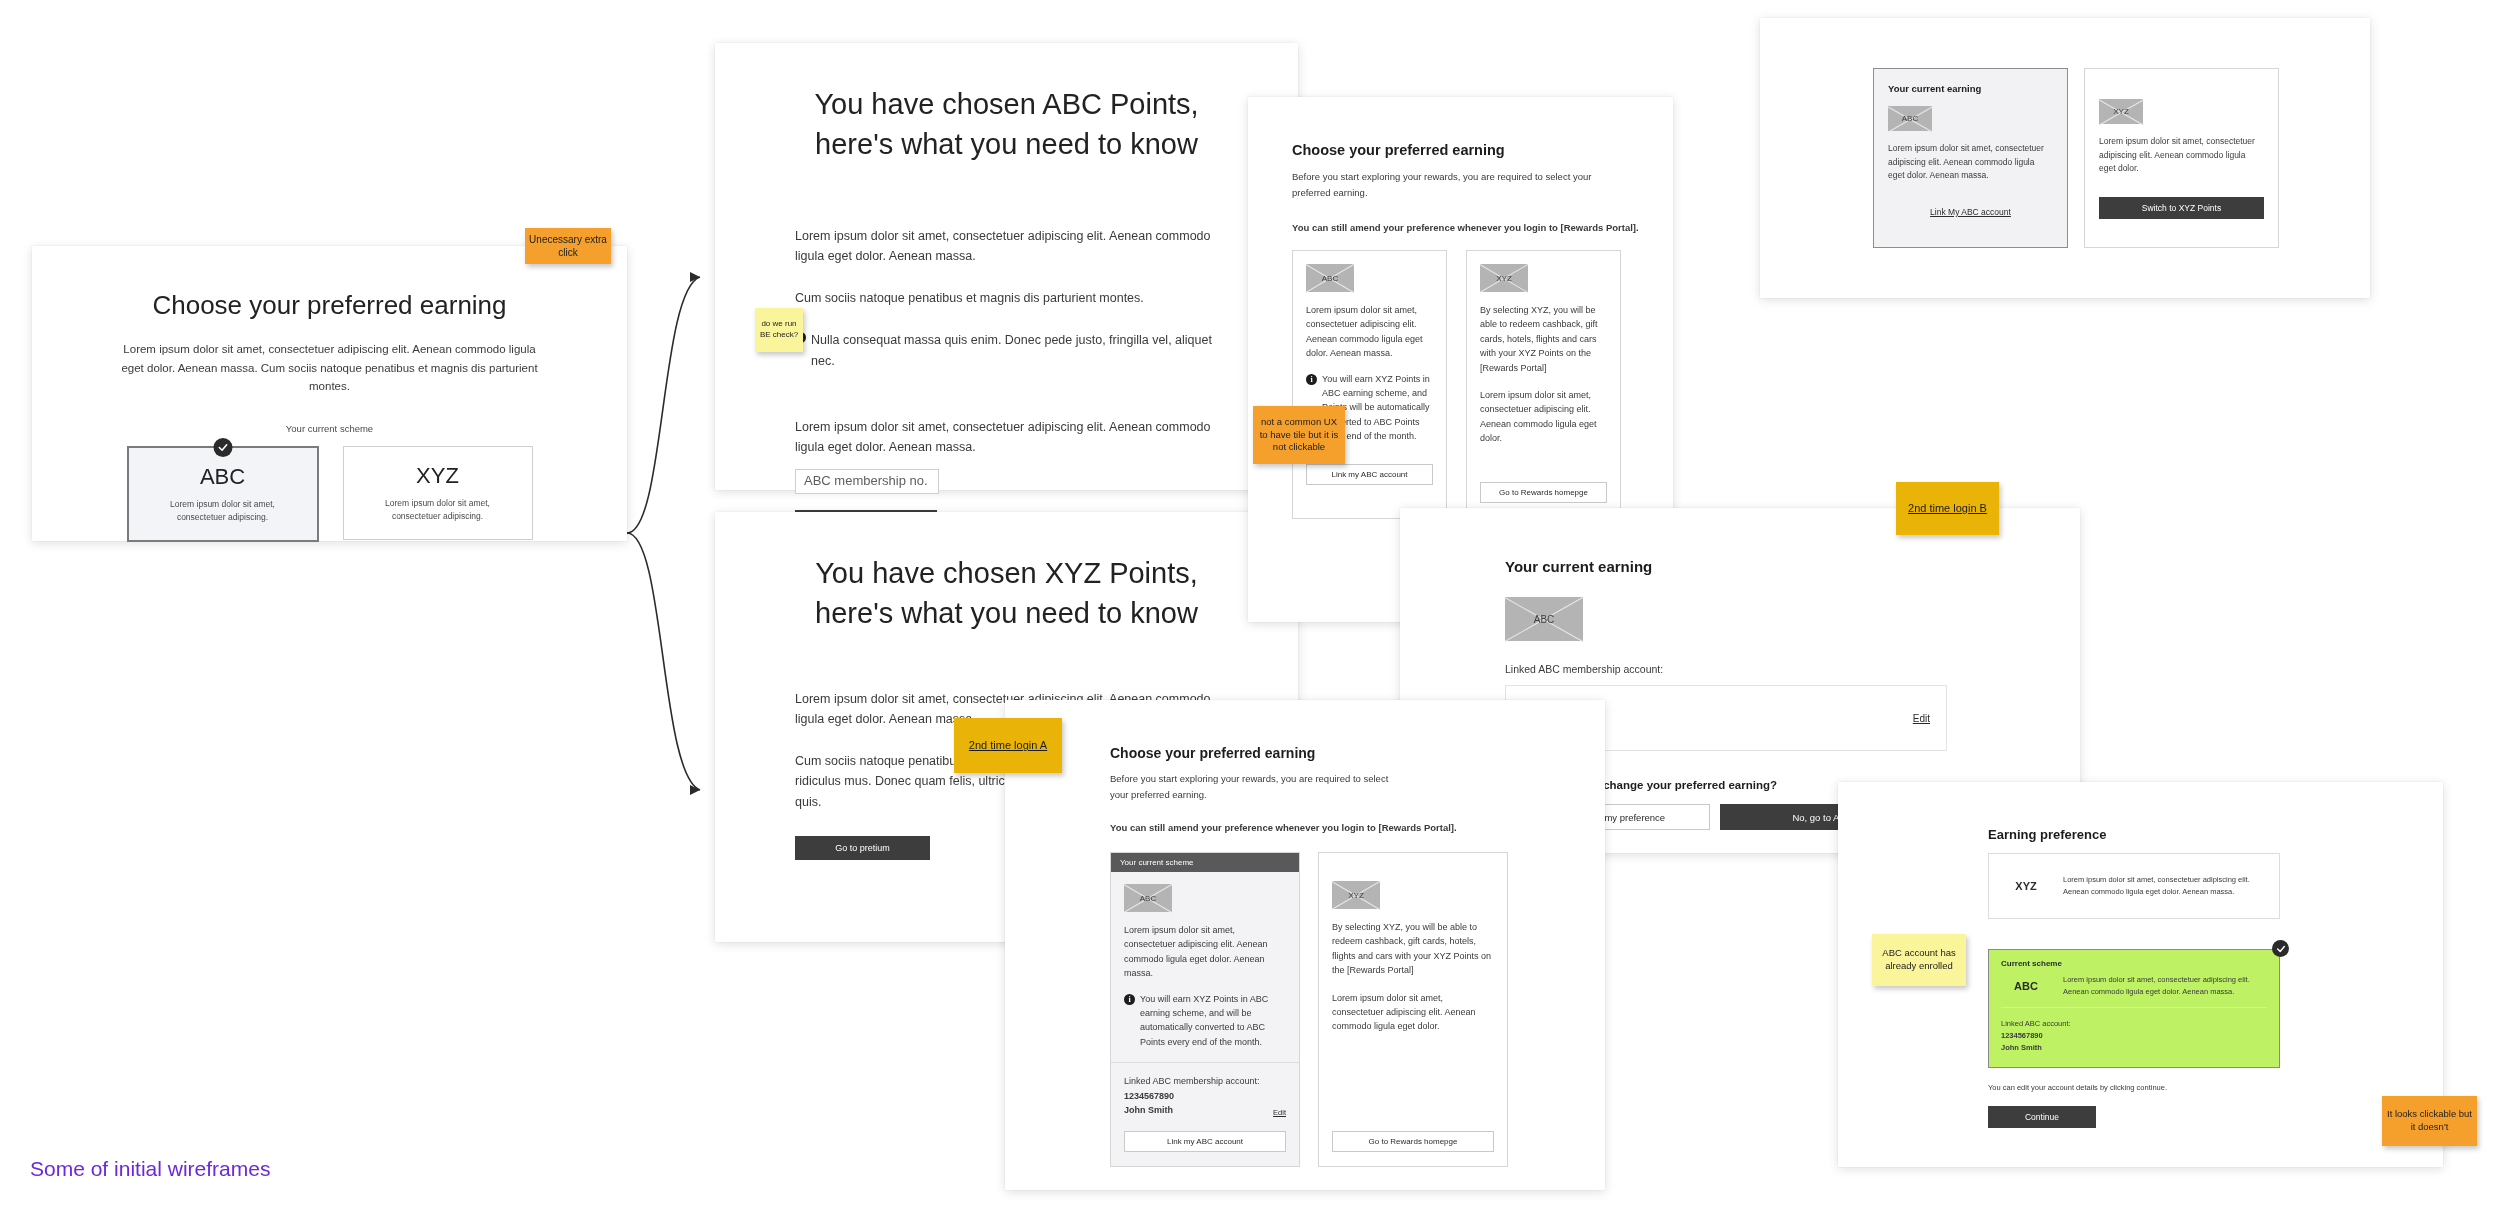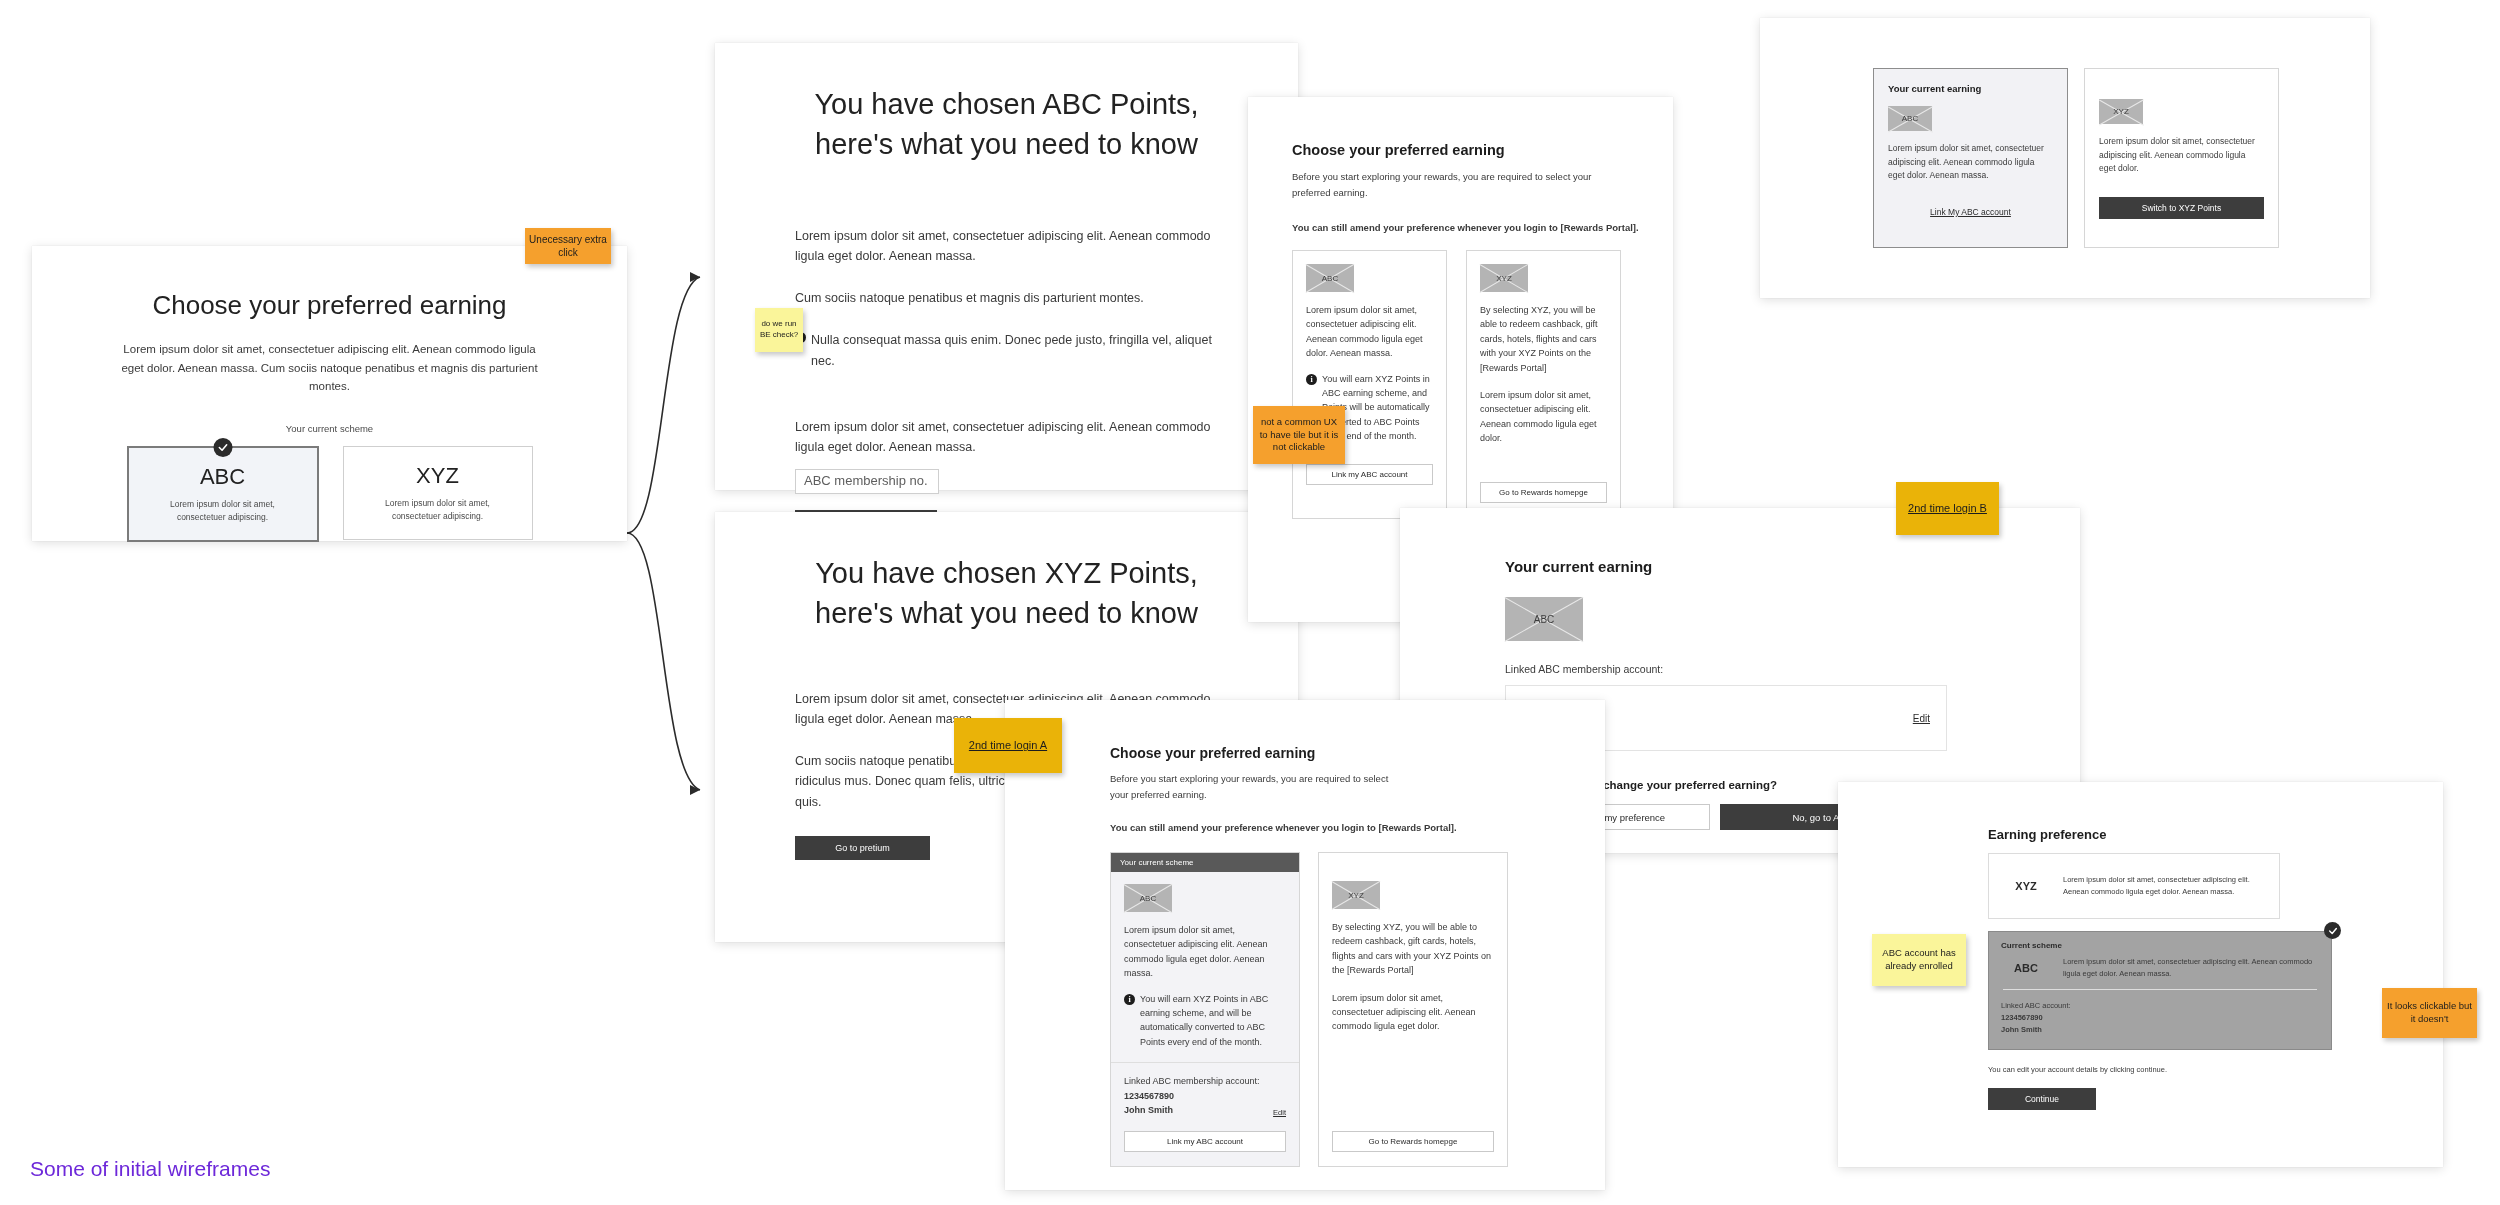--- a/index.html
+++ b/index.html
@@ -277,21 +277,21 @@
 
   <div class="card" style="left:1838px;top:782px;width:605px;height:385px;">
     <div class="h-md" style="margin:45px 0 0 150px;font-size:13px;">Earning preference</div>
 
     <div style="margin:11px 0 0 150px;width:292px;height:66px;border:1px solid #dcdcdc;background:#fff;
                 display:flex;align-items:center;box-sizing:border-box;">
       <div class="bold" style="width:74px;text-align:center;font-size:11px;">XYZ</div>
       <div class="body-xs" style="flex:1;padding-right:14px;font-size:7.5px;line-height:1.55;">Lorem ipsum dolor sit amet, consectetuer adipiscing elit. Aenean commodo ligula eget dolor. Aenean massa.</div>
     </div>
 
-    <div style="margin:12px 0 0 150px;width:344px;border:1.5px solid #8a8a8a;background:#a3a3a3;
+    <div style="margin:30px 0 0 150px;width:292px;border:1.5px solid #8a8a8a;background:#bef264;
                 box-sizing:border-box;position:relative;">
       <div class="check" style="top:-10px;right:-10px;width:17px;height:17px;">
         <svg width="10" height="10" viewBox="0 0 24 24" fill="none" stroke="#fff" stroke-width="3.4" stroke-linecap="round" stroke-linejoin="round">
             <polyline points="4,12 10,18 20,6"></polyline>
           </svg>
       </div>
       <div class="bold" style="font-size:8px;padding:9px 0 0 12px;">Current scheme</div>
       <div style="display:flex;align-items:center;padding:6px 0 10px;">
         <div class="bold" style="width:74px;text-align:center;font-size:11px;">ABC</div>
         <div class="body-xs" style="flex:1;padding-right:14px;font-size:7.5px;line-height:1.55;">Lorem ipsum dolor sit amet, consectetuer adipiscing elit. Aenean commodo ligula eget dolor. Aenean massa.</div>
@@ -314,17 +314,17 @@
   <div class="sticky yellow" style="left:755px;top:308px;width:48px;height:44px;font-size:8px;padding:2px 4px;box-sizing:border-box;">do we run BE check?</div>
 
   <div class="sticky orange" style="left:1253px;top:406px;width:92px;height:58px;font-size:9.5px;padding:2px 5px;box-sizing:border-box;">not a common UX to have tile but it is not clickable</div>
 
   <div class="sticky green" style="left:954px;top:718px;width:108px;height:55px;font-size:11px;padding:2px 5px;box-sizing:border-box;">2nd time login A</div>
 
   <div class="sticky green" style="left:1896px;top:482px;width:103px;height:53px;font-size:11px;padding:2px 5px;box-sizing:border-box;">2nd time login B</div>
 
   <div class="sticky yellow" style="left:1872px;top:934px;width:94px;height:52px;font-size:9.5px;padding:2px 5px;box-sizing:border-box;">ABC account has already enrolled</div>
 
-  <div class="sticky orange" style="left:2382px;top:988px;width:95px;height:50px;font-size:9.5px;padding:2px 5px;box-sizing:border-box;">It looks clickable but it doesn't</div>
+  <div class="sticky orange" style="left:2382px;top:1096px;width:95px;height:50px;font-size:9.5px;padding:2px 5px;box-sizing:border-box;">It looks clickable but it doesn't</div>
 
   <div class="caption">Some of initial wireframes</div>
 
 </div>
 
 </body></html>

